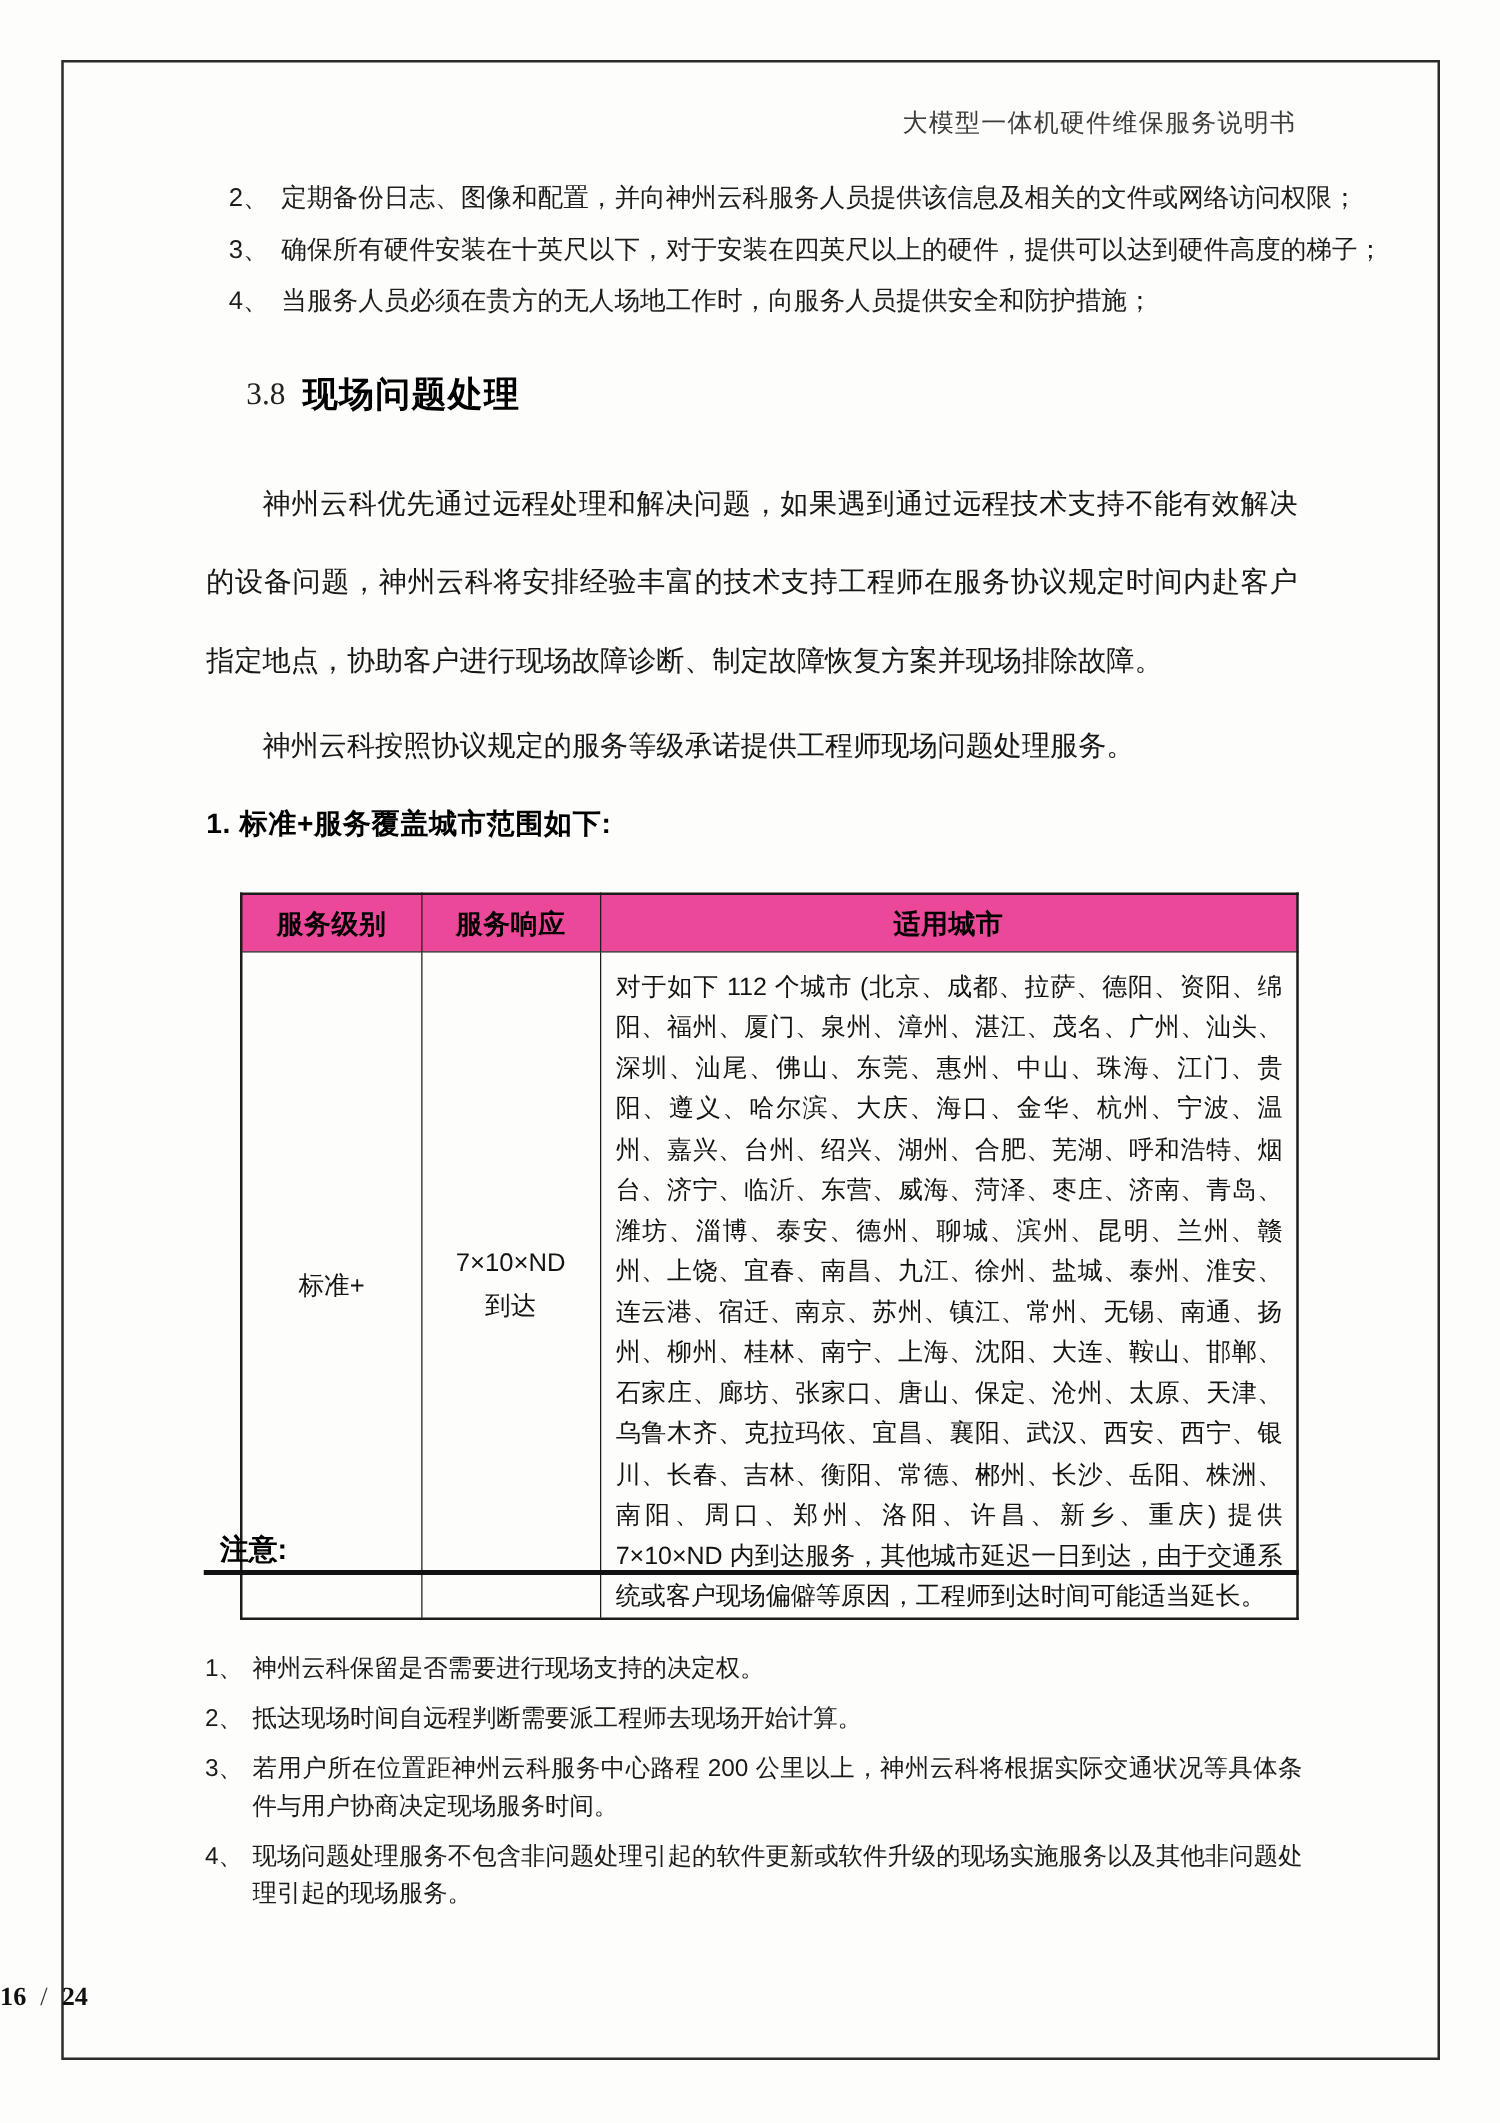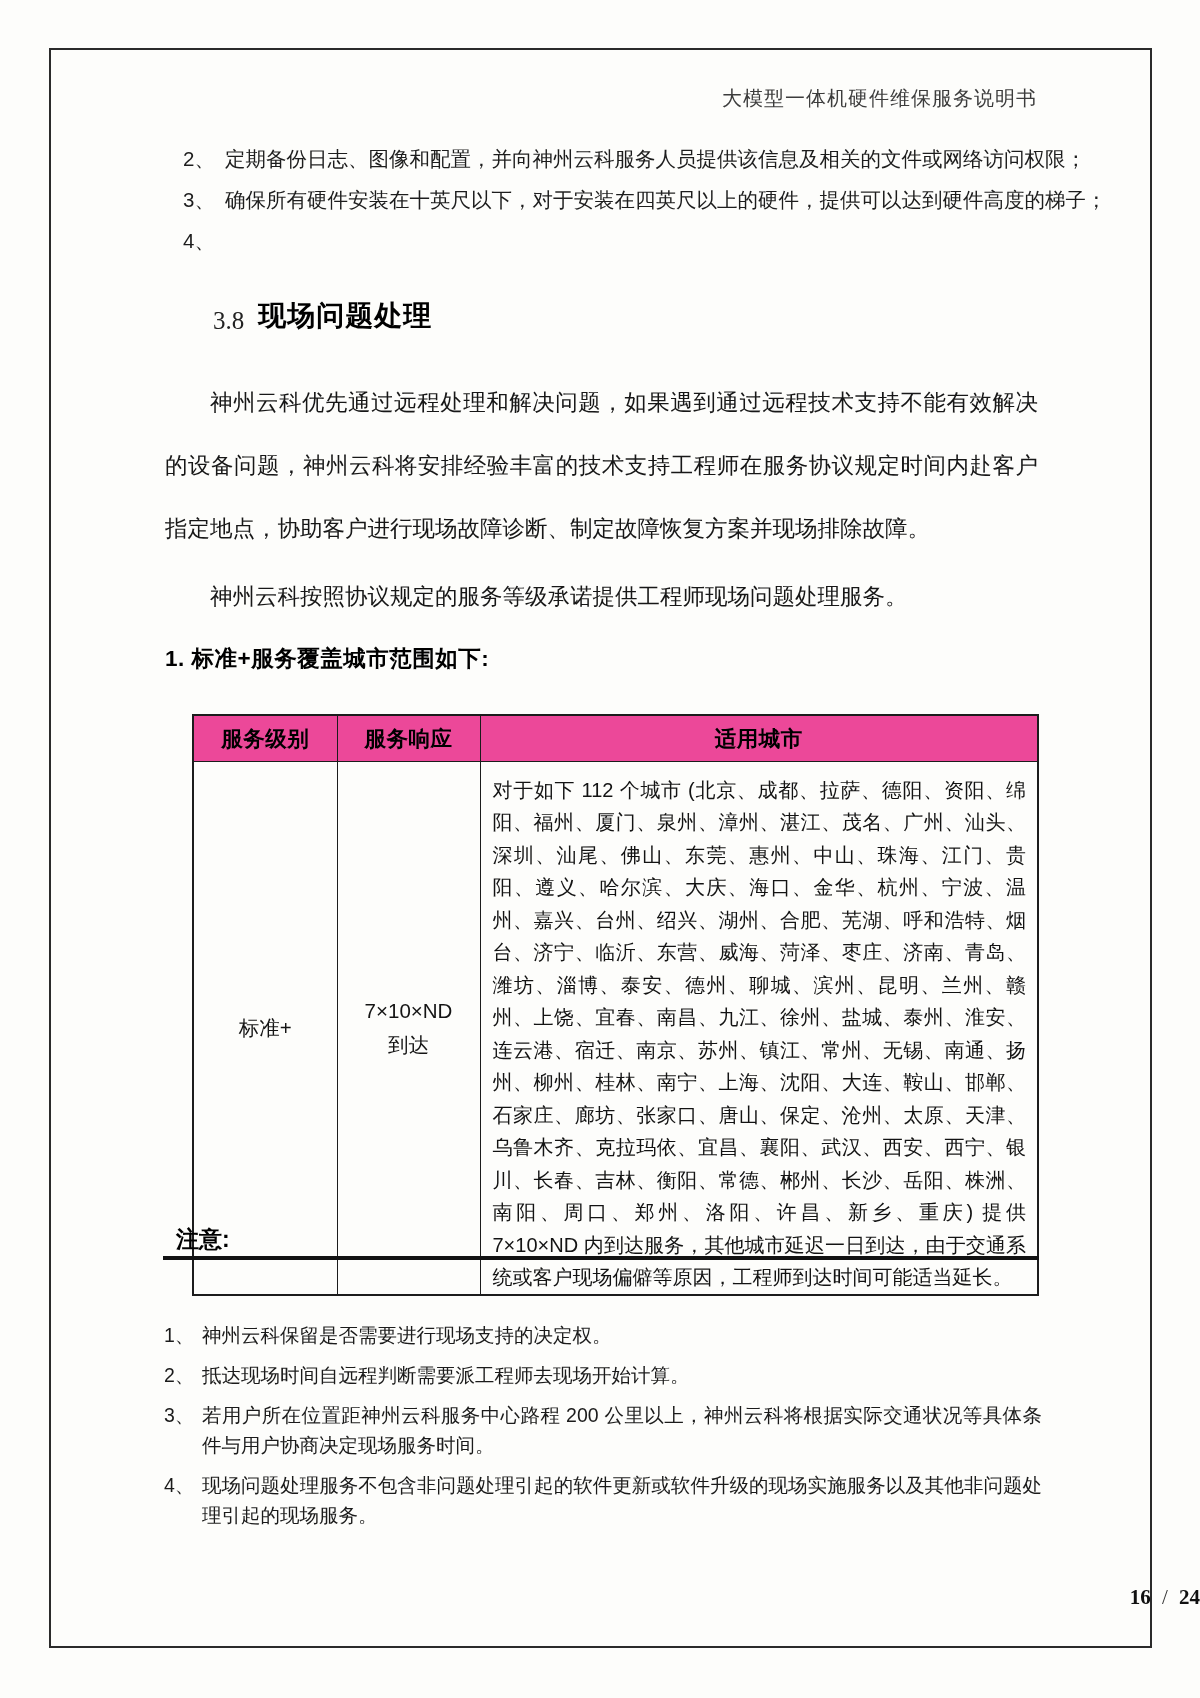--- a/index.html
+++ b/index.html
@@ -40,23 +40,22 @@
     font-size: 20.5px;
     line-height: 24px;
     color: #1d1d1d;
     white-space: nowrap;
   }
   .top-list .num { width: 42px; flex: 0 0 42px; }
   .section-heading {
     position: absolute;
     left: 197px; top: 297px;
     display: flex;
-    align-items: flex-end;
+    align-items: center;
     gap: 14px;
-    margin-left: 16px;
   }
   .section-number {
     font-family: "Liberation Serif", serif;
     font-size: 25px;
     color: #222;
   }
   .section-title {
     font-size: 28px;
     font-weight: 700;
     color: #000;
@@ -141,21 +140,21 @@
     font-size: 19.5px;
     line-height: 30px;
     color: #1b1b1b;
   }
   .notes .num { width: 38px; flex: 0 0 38px; }
   .notes .txt { flex: 1; text-align: justify; }
   .footer {
     position: absolute;
     left: 0; top: 1585px;
     width: 1200px;
-    text-align: right;
+    text-align: left;
     font-family: "Liberation Serif", serif;
     font-size: 21px;
     color: #111;
   }
   .footer .pg { font-weight: 700; }
   .footer .sep { font-weight: 400; color: #333; padding: 0 6px; }
 </style>
 </head>
 <body>
 
@@ -168,20 +167,21 @@
     <div class="li">
       <span class="num">2、</span>
       <span class="txt">定期备份日志、图像和配置，并向神州云科服务人员提供该信息及相关的文件或网络访问权限；</span>
     </div>
     <div class="li">
       <span class="num">3、</span>
       <span class="txt">确保所有硬件安装在十英尺以下，对于安装在四英尺以上的硬件，提供可以达到硬件高度的梯子；</span>
     </div>
     <div class="li">
       <span class="num">4、</span>
+      <span class="txt">当服务人员必须在贵方的无人场地工作时，向服务人员提供安全和防护措施；</span>
     </div>
   </div>
 
   <div class="section-heading">
     <span class="section-number">3.8</span>
     <span class="section-title">现场问题处理</span>
   </div>
 
   <div class="para para-2">神州云科按照协议规定的服务等级承诺提供工程师现场问题处理服务。</div>
   <div class="para para-1">神州云科优先通过远程处理和解决问题，如果遇到通过远程技术支持不能有效解决的设备问题，神州云科将安排经验丰富的技术支持工程师在服务协议规定时间内赴客户指定地点，协助客户进行现场故障诊断、制定故障恢复方案并现场排除故障。</div>

